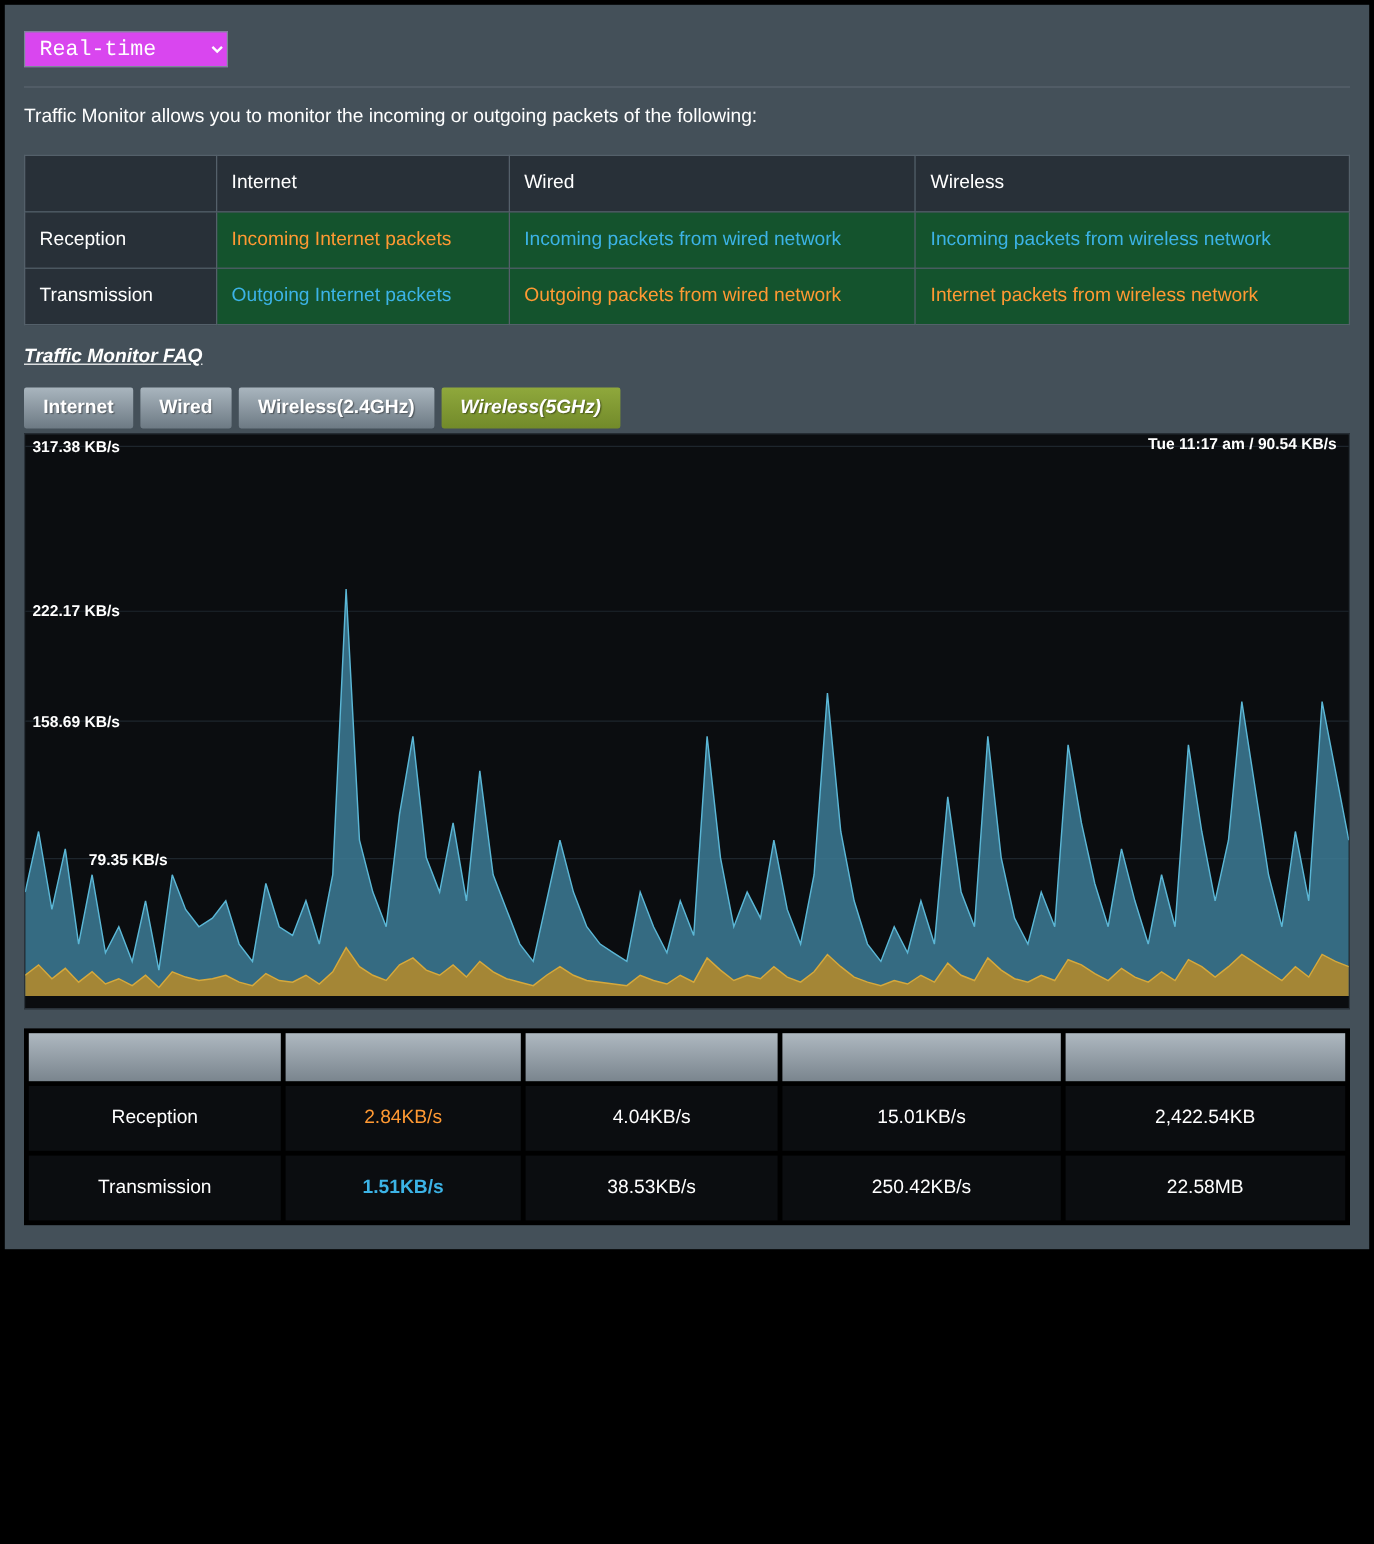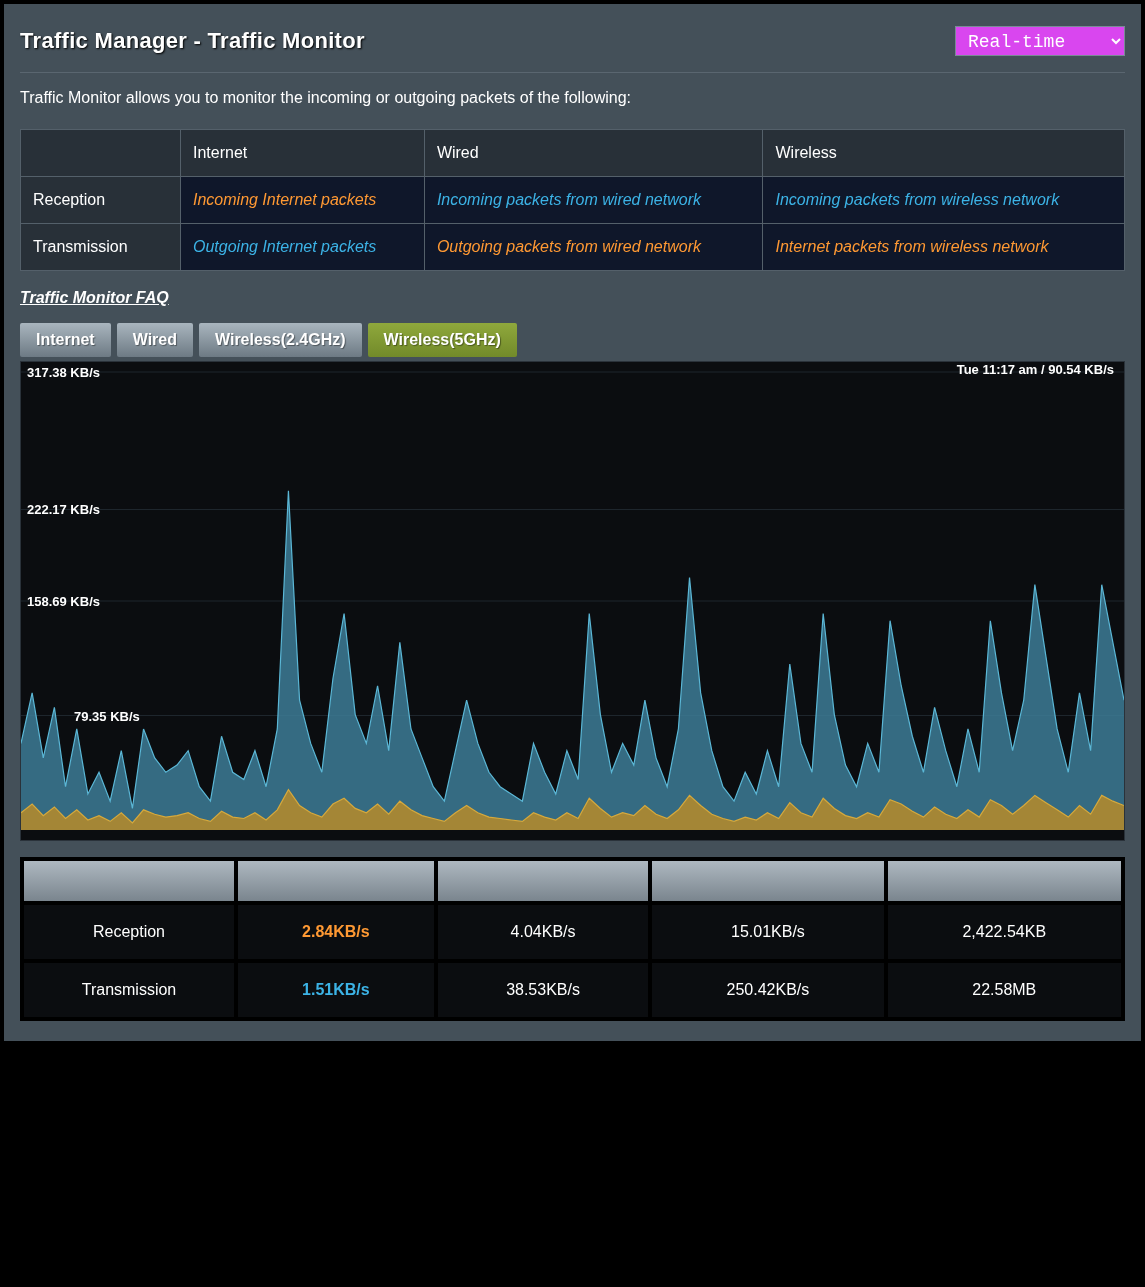--- a/index.html
+++ b/index.html
@@ -62,22 +62,21 @@
     background: #283038;
     color: #fff;
   }
   .def-table tbody th {
     background: #283038;
     color: #fff;
     font-weight: normal;
     width: 160px;
   }
   .def-table tbody td {
-    background: #0f172a;
-    font-style: italic;
+    background: #14532d;
   }
   .link-orange { color: #ff9933; cursor: pointer; }
   .link-blue   { color: #3cb3e6; cursor: pointer; }
   .note {
     font-size: 16px;
     color: #fff;
     margin-bottom: 14px;
   }
   .note b { font-weight: bold; }
   .faq-link {
@@ -99,20 +98,21 @@
     font-weight: bold;
     font-size: 16px;
     padding: 8px 16px;
     border: none;
     border-radius: 2px;
     cursor: pointer;
     text-shadow: 1px 1px 1px rgba(0,0,0,0.4);
   }
   .tab.active {
     background: linear-gradient(to bottom, #8fa83c 0%, #728a2a 100%);
+    font-style: italic;
   }
   .chart-area {
     background: #0b0d10;
     position: relative;
     height: 480px;
     width: 100%;
     border: 1px solid #2a323a;
   }
   .y-label {
     position: absolute;
@@ -151,30 +151,29 @@
     background: #0b0d10;
     color: #fff;
     text-align: center;
     padding: 18px 8px;
     font-size: 16px;
     border: none;
   }
   .stats-table td.rowhead {
     width: 210px;
   }
-  .val-orange { color: #ff9933; font-weight: bold; }
+  .val-orange { color: #ff9933; font-weight: normal; }
   .val-blue   { color: #3cb3e6; font-weight: bold; margin-top: 24px; }
 </style>
 </head>
 <body>
 
 <div class="panel">
 
   <div class="header-row">
-    <div class="page-title">Traffic Manager - Traffic Monitor</div>
     <select class="mode-select">
       <option>Real-time</option>
     </select>
   </div>
 
   <div class="intro">Traffic Monitor allows you to monitor the incoming or outgoing packets of the following:</div>
 
   <table class="def-table">
     <thead>
         <tr id="def-head-row">

